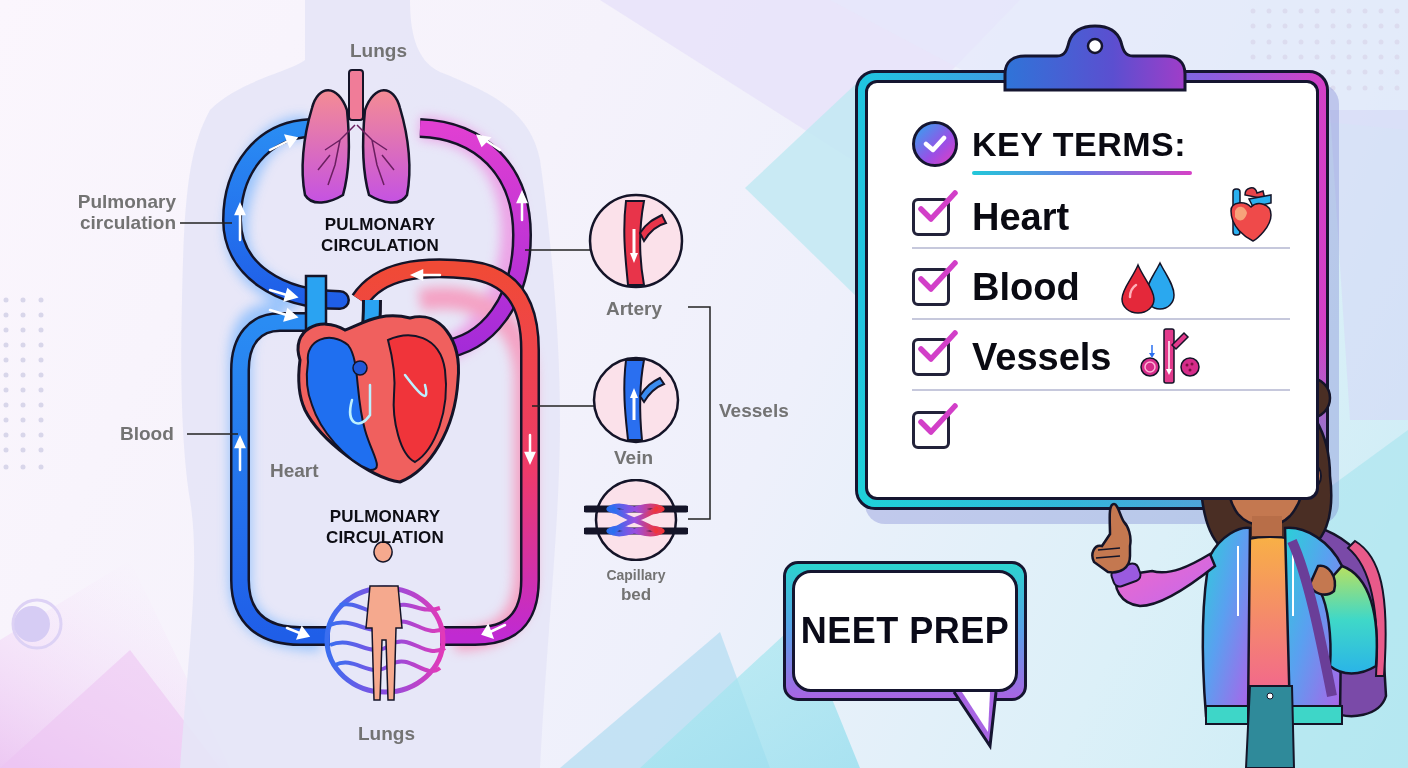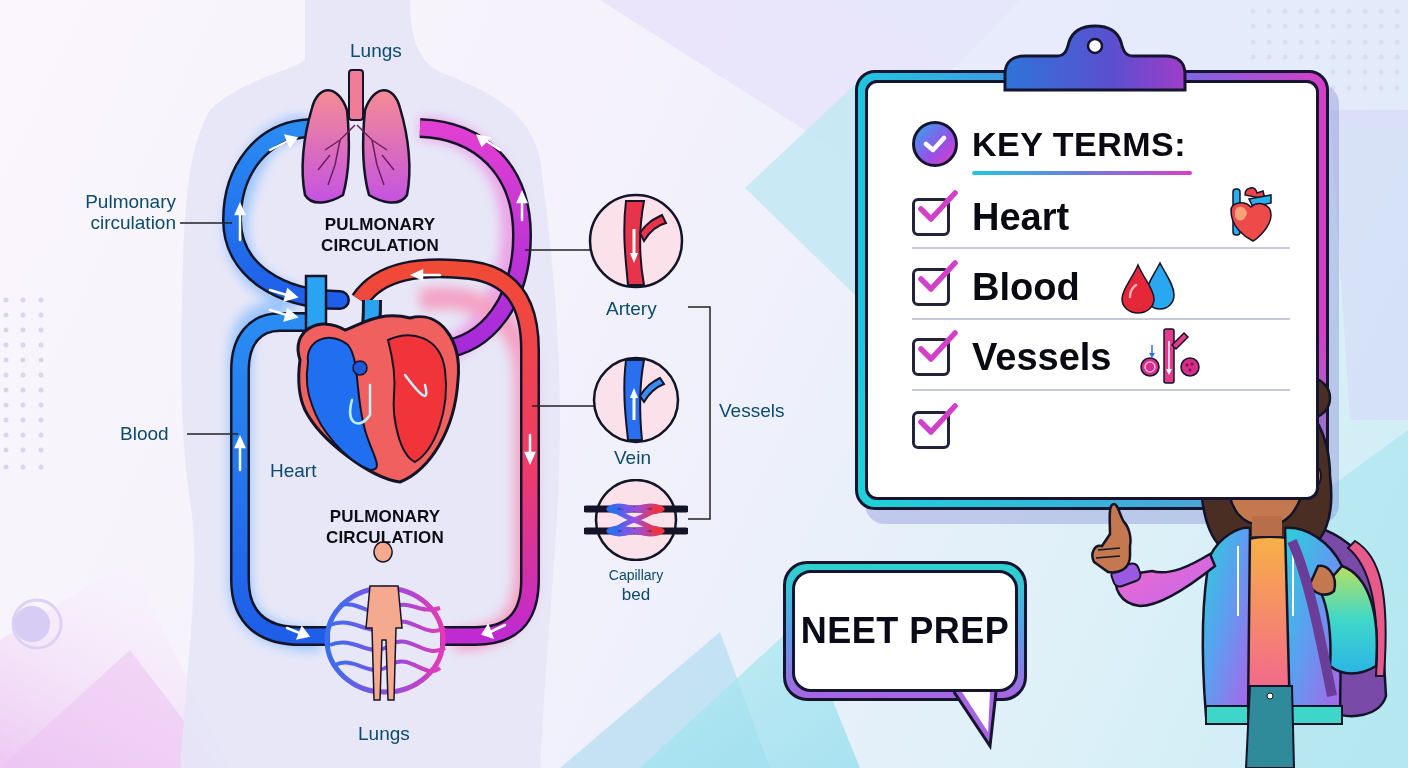--- a/index.html
+++ b/index.html
@@ -5,21 +5,21 @@
   * { box-sizing: border-box; margin: 0; padding: 0; }
   html, body { width: 1408px; height: 768px; overflow: hidden; }
   body {
     position: relative;
     font-family: "Liberation Sans", "DejaVu Sans", sans-serif;
     background: linear-gradient(115deg, #fbf6fd 0%, #f5f2fb 35%, #eef0fb 55%, #dcf0f8 80%, #c9ecf5 100%);
     color: #0d0d14;
   }
   .bg-layer { position: absolute; inset: 0; pointer-events: none; }
   .abs { position: absolute; }
-  .lbl { position: absolute; font-weight: 400; font-size: 19px; color: #0c4a6e; white-space: nowrap; }
+  .lbl { position: absolute; font-weight: 700; font-size: 19px; color: #737373; white-space: nowrap; }
   .lbl-c { text-align: center; }
   .caps { font-weight: 700; font-size: 17px; text-align: center; line-height: 21px; letter-spacing: 0.2px; }
 
   
   .clipboard {
     position: absolute; left: 855px; top: 70px; width: 474px; height: 440px;
     border-radius: 20px; padding: 7px;
     background: linear-gradient(90deg, #1fc6e0 0%, #4b8ae6 45%, #8a5fe0 75%, #d53fc7 100%);
     border: 3px solid #151530;
     box-shadow: 10px 14px 0 rgba(120,130,210,0.35);
@@ -51,21 +51,21 @@
   .term-box {
     width: 38px; height: 38px; border: 3px solid #22223a; border-radius: 6px; position: relative; margin-right: 22px;
   }
   .term-box svg { position: absolute; left: 2px; top: -14px; }
   .term-text { font-weight: 900; font-size: 38px; color: #0a0a12; line-height: 40px; }
   .term-divider { position: absolute; left: 44px; width: 378px; height: 1.5px; background: #c6c8dc; }
 
   
   .bubble {
     position: absolute; left: 783px; top: 561px; width: 244px; height: 140px;
-    border-radius: 24px; padding: 6px; border: 3px solid #151530;
+    border-radius: 15px; padding: 6px; border: 3px solid #151530;
     background: linear-gradient(180deg, #2bd3cf 0%, #5aa0e8 50%, #a865e3 100%);
   }
   .bubble-inner {
     width: 100%; height: 100%; background: #fff; border-radius: 19px; border: 3px solid #151530;
     display: flex; flex-direction: column; align-items: center; justify-content: center;
   }
   .bubble-line1 { font-weight: 900; font-size: 36px; letter-spacing: 0.5px; color: #0a0a18; line-height: 42px; }
   .bubble-line2 { font-weight: 900; font-size: 44px; letter-spacing: 0.5px; color: #0a0a18; line-height: 46px; }
   .bubble-tail { position: absolute; left: 952px; top: 692px; }
 </style>

